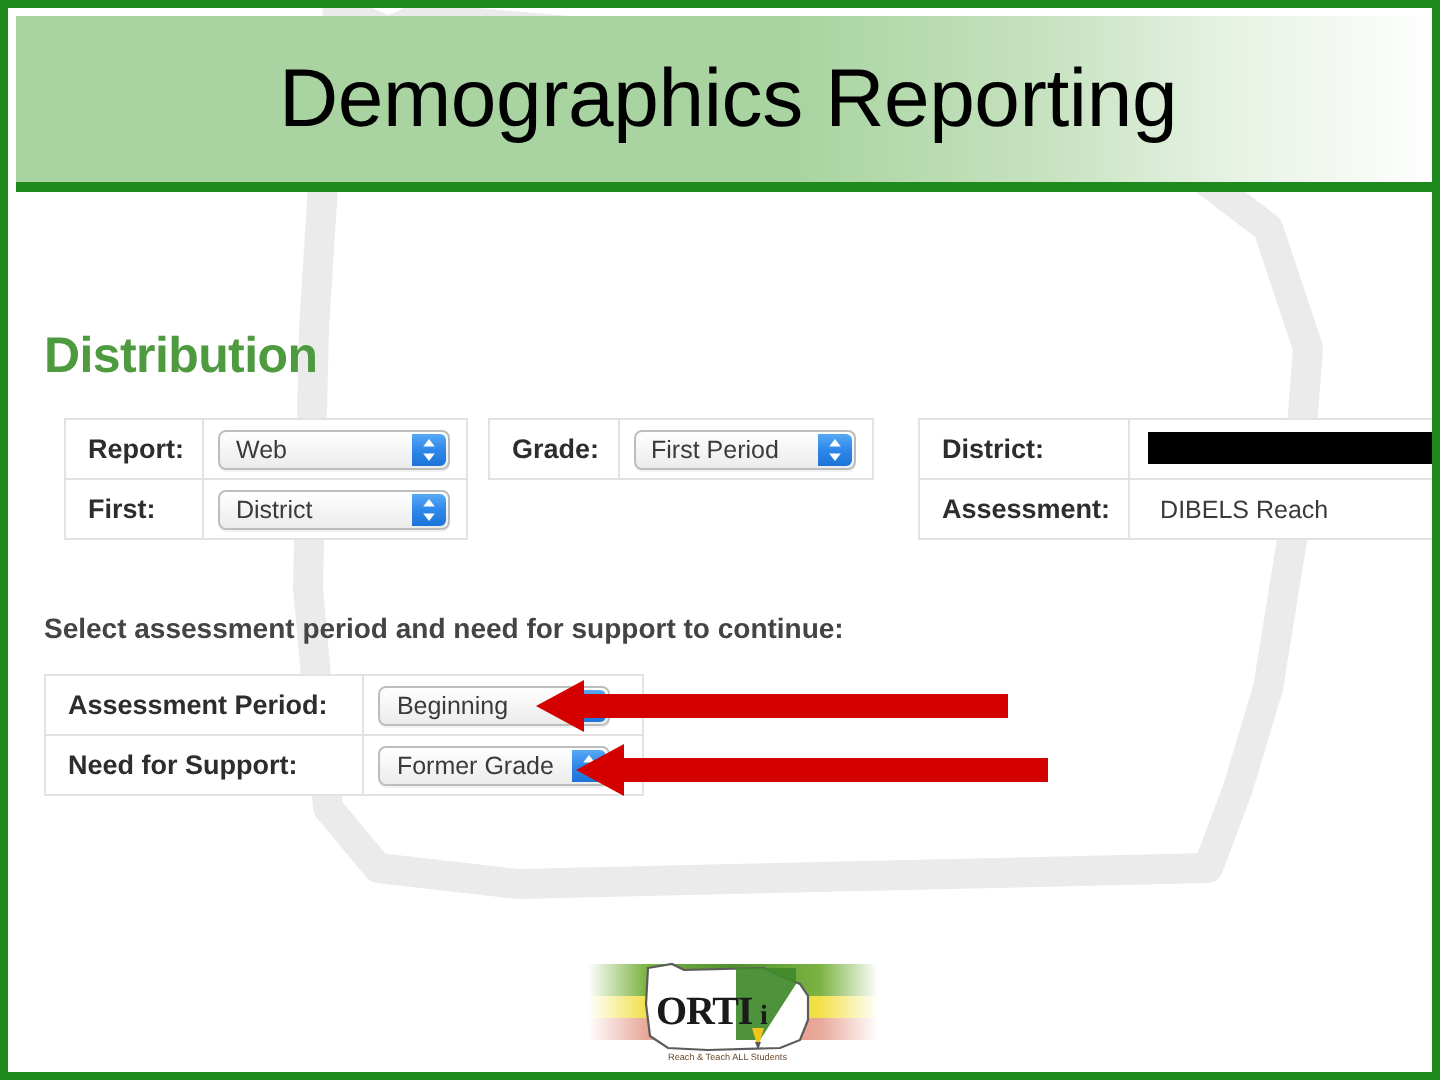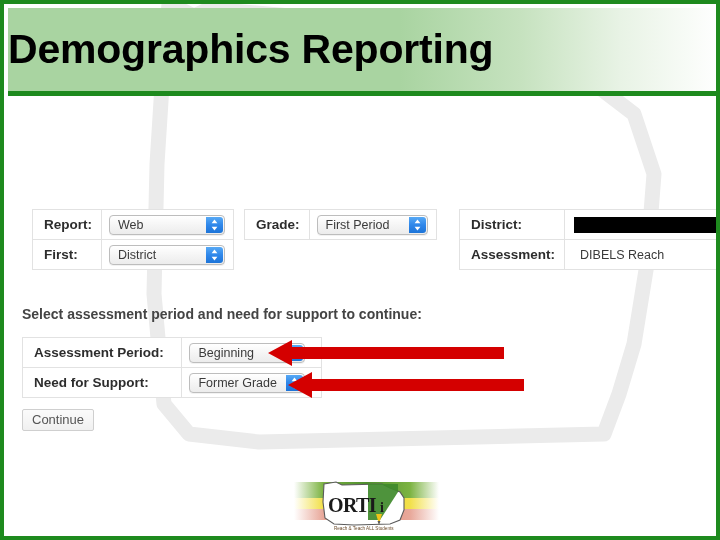--- a/index.html
+++ b/index.html
@@ -49,22 +49,23 @@
         #c6e2bf 72%,
         #e8f3e5 86%,
         #ffffff 100%);
     border-bottom: 5px solid #1e8a1e;
     z-index: 2;
   }
   #title-text {
     position: absolute;
     left: 0; right: 0;
     top: 16px;
+    text-align: center;
     font-size: 41px;
-    font-weight: bold;
+    font-weight: normal;
     color: #000000;
     letter-spacing: -0.2px;
     font-family: "Liberation Sans", sans-serif;
     line-height: 50px;
     white-space: nowrap;
   }
 
   
   #app-shot {
     position: absolute;
@@ -229,20 +230,21 @@
              L575 150 L595 210 L588 300 L575 380 L560 430 L545 470
              L200 478 L130 470 L105 440 L95 330 L98 200 L105 90 Z" fill="none" stroke="#ebebeb" stroke-width="15" stroke-linejoin="round"></path>
   </svg>
 
   <div id="title-banner">
     <div id="title-text">Demographics Reporting</div>
   </div>
 
   <div id="app-shot">
 
+    <div class="section-heading">Distribution</div>
 
     <table class="form-table" style="left:20px; top:55px; width:197px;">
       <tbody>
           <tr>
         <td class="lbl">Report:</td>
         <td class="fld">
           <span class="mac-select" style="width:116px;">
             <span class="val">Web</span>
             <span class="stepper">
               <svg width="9" height="14" viewBox="0 0 9 14" xmlns="http://www.w3.org/2000/svg">
@@ -334,21 +336,20 @@
                 <path d="M4.5 1.5 L7.4 5.2 L1.6 5.2 Z" fill="#ffffff"></path>
                 <path d="M4.5 12.5 L1.6 8.8 L7.4 8.8 Z" fill="#ffffff"></path>
               </svg>
             </span>
           </span>
         </td>
       </tr>
     </tbody>
       </table>
 
-    <div id="continue-button">Continue</div>
 
   </div>
 
   <svg class="red-arrow" style="left:264px; top:335px;" width="236" height="28" viewBox="0 0 236 28" xmlns="http://www.w3.org/2000/svg">
     <path d="M0 14 L24 1 L24 8 L236 8 L236 20 L24 20 L24 27 Z" fill="#d40000"></path>
   </svg>
 
   <svg class="red-arrow" style="left:284px; top:367px;" width="236" height="28" viewBox="0 0 236 28" xmlns="http://www.w3.org/2000/svg">
     <path d="M0 14 L24 1 L24 8 L236 8 L236 20 L24 20 L24 27 Z" fill="#d40000"></path>
   </svg>

